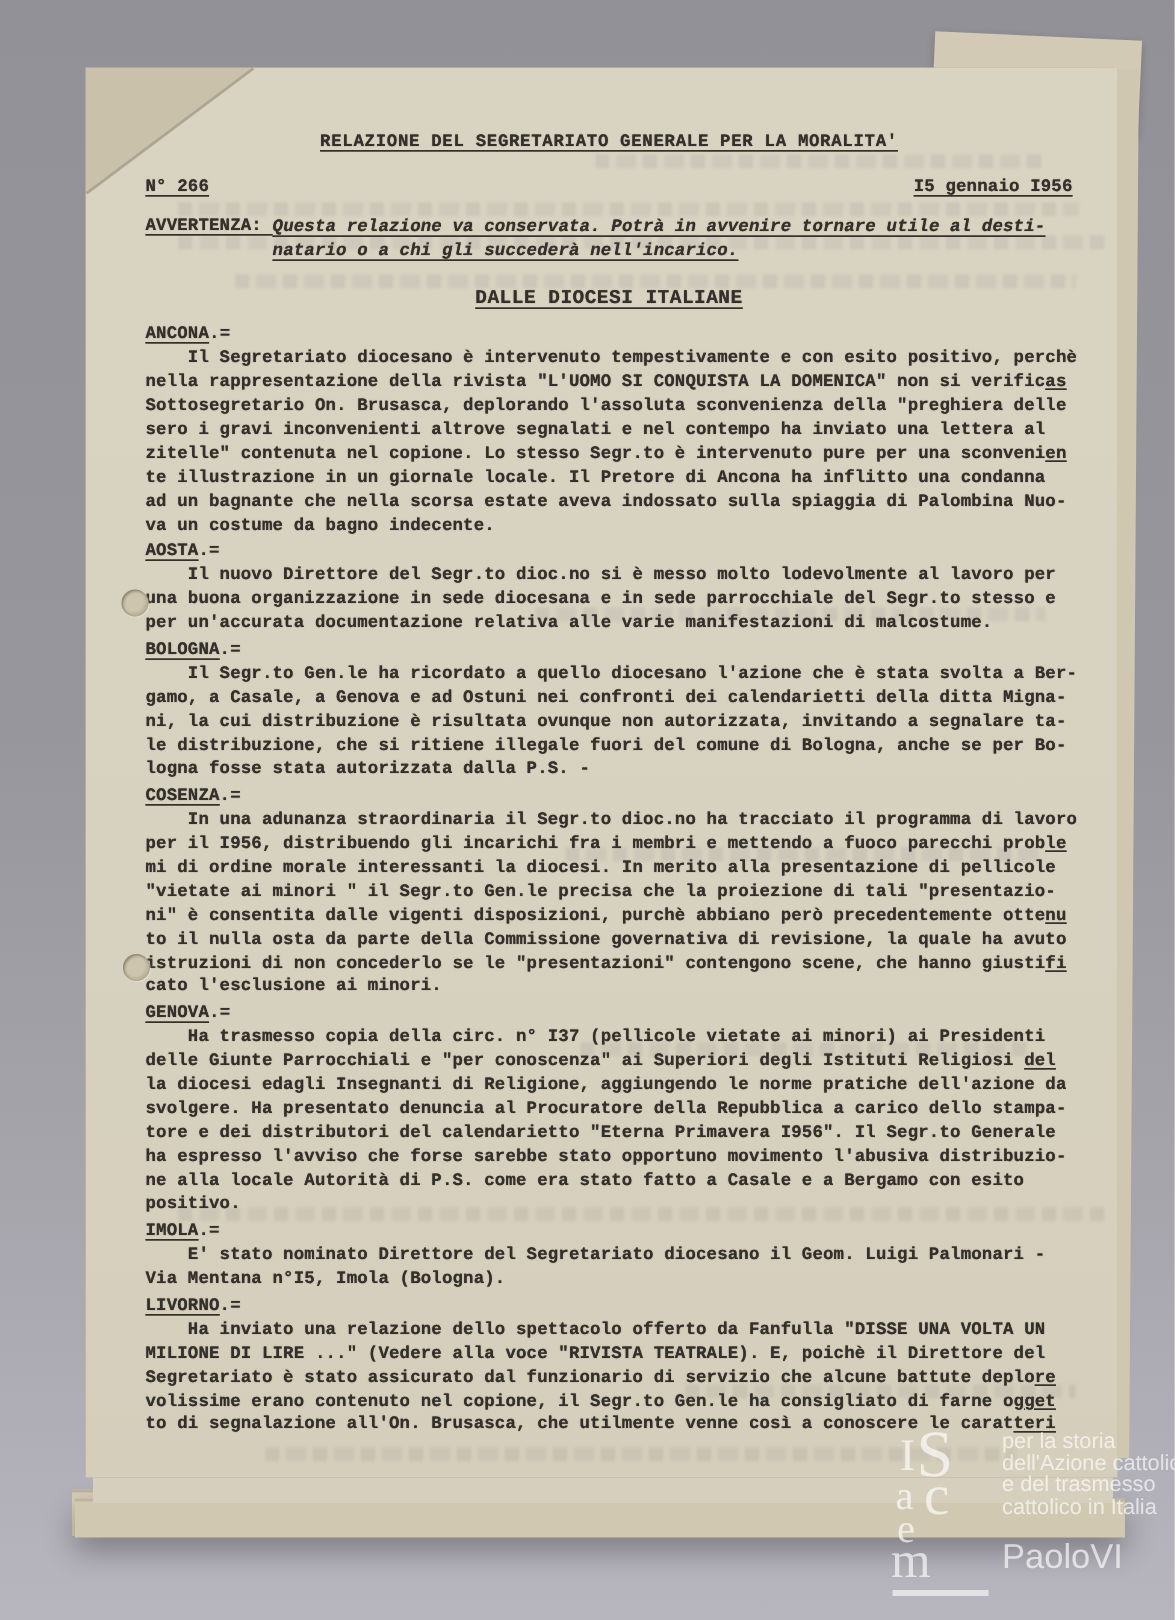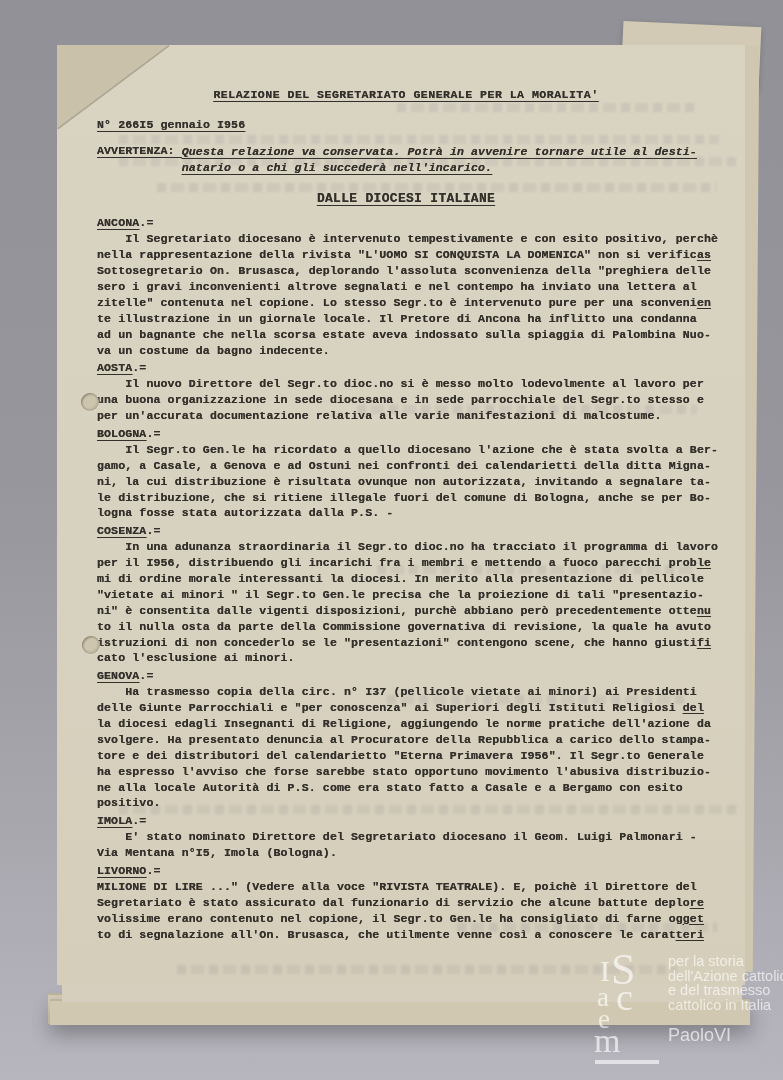--- a/index.html
+++ b/index.html
@@ -29,21 +29,21 @@
   .page::before{ 
     content:'';position:absolute;left:0;top:83px;width:139px;height:2px;
     background:rgba(120,110,85,.45);transform:rotate(-36.8deg);transform-origin:left top;
   }
   .doc-line,.h-row,.title,.meta-row span,.notice-label{
     font-size:11.6px;font-weight:700;letter-spacing:.1px;
     text-shadow:0 0 .6px rgba(45,40,33,.85);
     white-space:pre;
   }
   .title{display:block;text-align:center;letter-spacing:.45px;text-decoration:underline;text-underline-offset:2.5px;text-decoration-thickness:1.2px;}
-  .meta-row{display:flex;margin-top:17px;}
+  .meta-row{display:flex;justify-content:space-between;margin-top:17px;}
   .meta-row span{text-decoration:underline;text-underline-offset:2.5px;}
   .notice{display:flex;margin-top:13px;}
   .notice-label{text-decoration:underline;text-underline-offset:2.5px;}
   .notice-lines .doc-line{text-decoration:underline;text-underline-offset:2.5px;line-height:15.7px;height:15.7px;font-style:italic;}
   .section-title{display:block;text-align:center;margin-top:16px;text-decoration:underline;text-underline-offset:2.5px;font-size:13px;font-weight:700;letter-spacing:.3px;text-shadow:0 0 .6px rgba(45,40,33,.85);white-space:pre;}
   .entries{margin-top:9px;}
   .sec + .sec{margin-top:2px;}
   .h-row{line-height:15.9px;height:15.9px;}
   .h-row .city{text-decoration:underline;text-underline-offset:2.5px;}
   .doc-line{line-height:15.9px;height:15.9px;}
@@ -66,21 +66,21 @@
     color:rgba(255,255,255,.66);font-family:"Liberation Serif","DejaVu Serif",serif;}
   .watermark span{position:absolute;line-height:1;}
   .wm-l1{left:8px;top:8px;font-size:30px;}
   .wm-l2{left:19px;top:0px;font-size:44px;}
   .wm-l3{left:5px;top:36px;font-size:27px;}
   .wm-l5{left:24px;top:30px;font-size:38px;}
   .wm-l4{left:6px;top:58px;font-size:27px;}
   .wm-l6{left:2px;top:76px;font-size:34px;}
   .wm-bar{position:absolute;left:3px;top:112px;width:64px;height:4px;background:rgba(255,255,255,.6);}
   .wm-text{position:absolute;left:76px;top:6px;font-family:"Liberation Sans","DejaVu Sans",sans-serif;font-size:14.5px;line-height:17.5px;white-space:nowrap;}
-  .wm-name{position:absolute;left:76px;top:78px;font-family:"Liberation Sans","DejaVu Sans",sans-serif;font-size:18px;white-space:nowrap;}
+  .wm-name{position:absolute;left:76px;top:78px;font-family:"Liberation Sans","DejaVu Sans",sans-serif;font-size:23px;white-space:nowrap;}
 </style>
 </head>
 <body>
 
 <div class="back-corner"></div>
 <div class="back-right"></div>
 <div class="under-sheet"></div>
 <div class="stack-tab"></div>
 <div class="stack-2"></div>
 <div class="stack-1"></div>
@@ -166,20 +166,21 @@
         <div class="doc-line">ne alla locale Autorità di P.S. come era stato fatto a Casale e a Bergamo con esito</div>
         <div class="doc-line">positivo.</div>
       </div>
       <div class="sec">
         <div class="h-row"><span class="city">IMOLA</span>.=</div>
         <div class="doc-line">    E' stato nominato Direttore del Segretariato diocesano il Geom. Luigi Palmonari -</div>
         <div class="doc-line">Via Mentana n°I5, Imola (Bologna).</div>
       </div>
       <div class="sec">
         <div class="h-row"><span class="city">LIVORNO</span>.=</div>
+        <div class="doc-line">    Ha inviato una relazione dello spettacolo offerto da Fanfulla "DISSE UNA VOLTA UN</div>
         <div class="doc-line">MILIONE DI LIRE ..." (Vedere alla voce "RIVISTA TEATRALE). E, poichè il Direttore del</div>
         <div class="doc-line">Segretariato è stato assicurato dal funzionario di servizio che alcune battute deplo<span class="hy">re</span></div>
         <div class="doc-line">volissime erano contenuto nel copione, il Segr.to Gen.le ha consigliato di farne og<span class="hy">get</span></div>
         <div class="doc-line">to di segnalazione all'On. Brusasca, che utilmente venne così a conoscere le carat<span class="hy">teri</span></div>
       </div>
     </div>
 </div>
 
 <div class="watermark">
   <span class="wm-l1">I</span>

